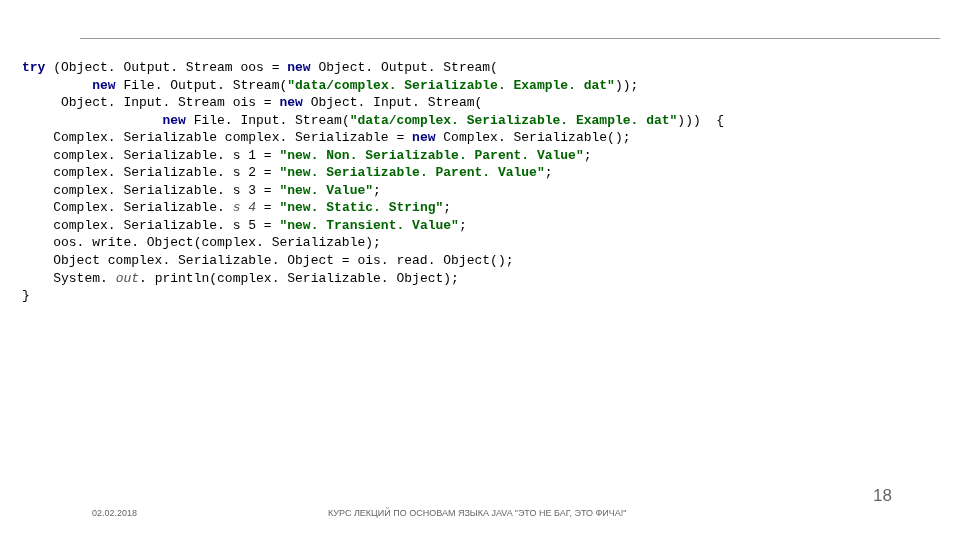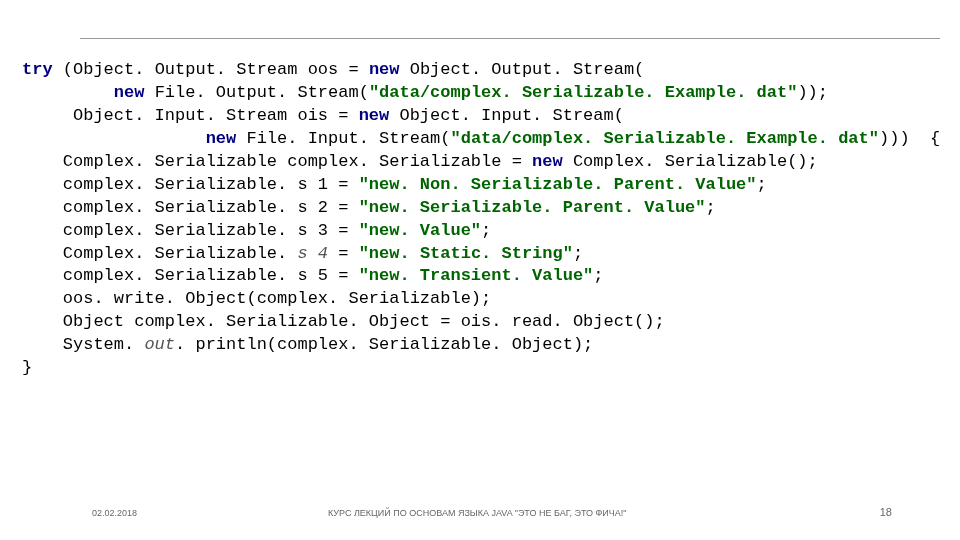--- a/index.html
+++ b/index.html
@@ -22,21 +22,21 @@
   }
   .title-underline {
     margin-top: 8px;
     height: 1px;
     background: #999999;
     width: 860px;
   }
   .code-block {
     padding: 20px 1px 0 22px;
     font-family: "Courier New", Courier, monospace;
-    font-size: 17px;
+    font-size: 13px;
     line-height: 1.35;
     color: #000000;
     white-space: pre;
   }
   .kw { font-weight: bold; color: #000080; }
   .str { font-weight: bold; color: #006400; }
   .st { font-style: italic; color: #555555; }
   .footer {
     position: absolute;
     bottom: 22px;
@@ -52,22 +52,22 @@
     bottom: 0;
   }
   .footer-center {
     position: absolute;
     left: 328px;
     bottom: 0;
   }
   .footer-page {
     position: absolute;
     right: 68px;
-    bottom: 0;
-    font-size: 11px;
+    bottom: 12px;
+    font-size: 17px;
   }
 </style>
 </head>
 <body>
 
 <div class="title-wrap">
   <div class="title-underline"></div>
 </div>
 
 <div class="code-block"><span class="kw">try</span><span> (Object. Output. Stream oos = </span><span class="kw">new </span><span>Object. Output. Stream(</span>

